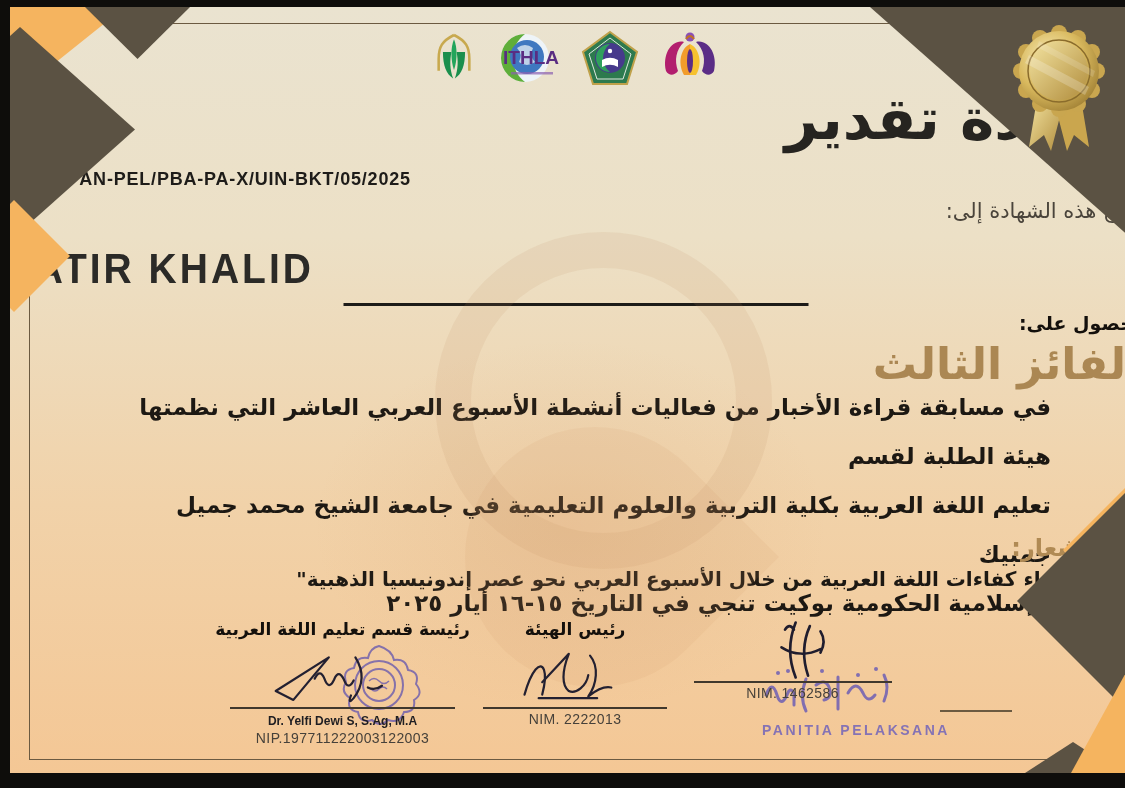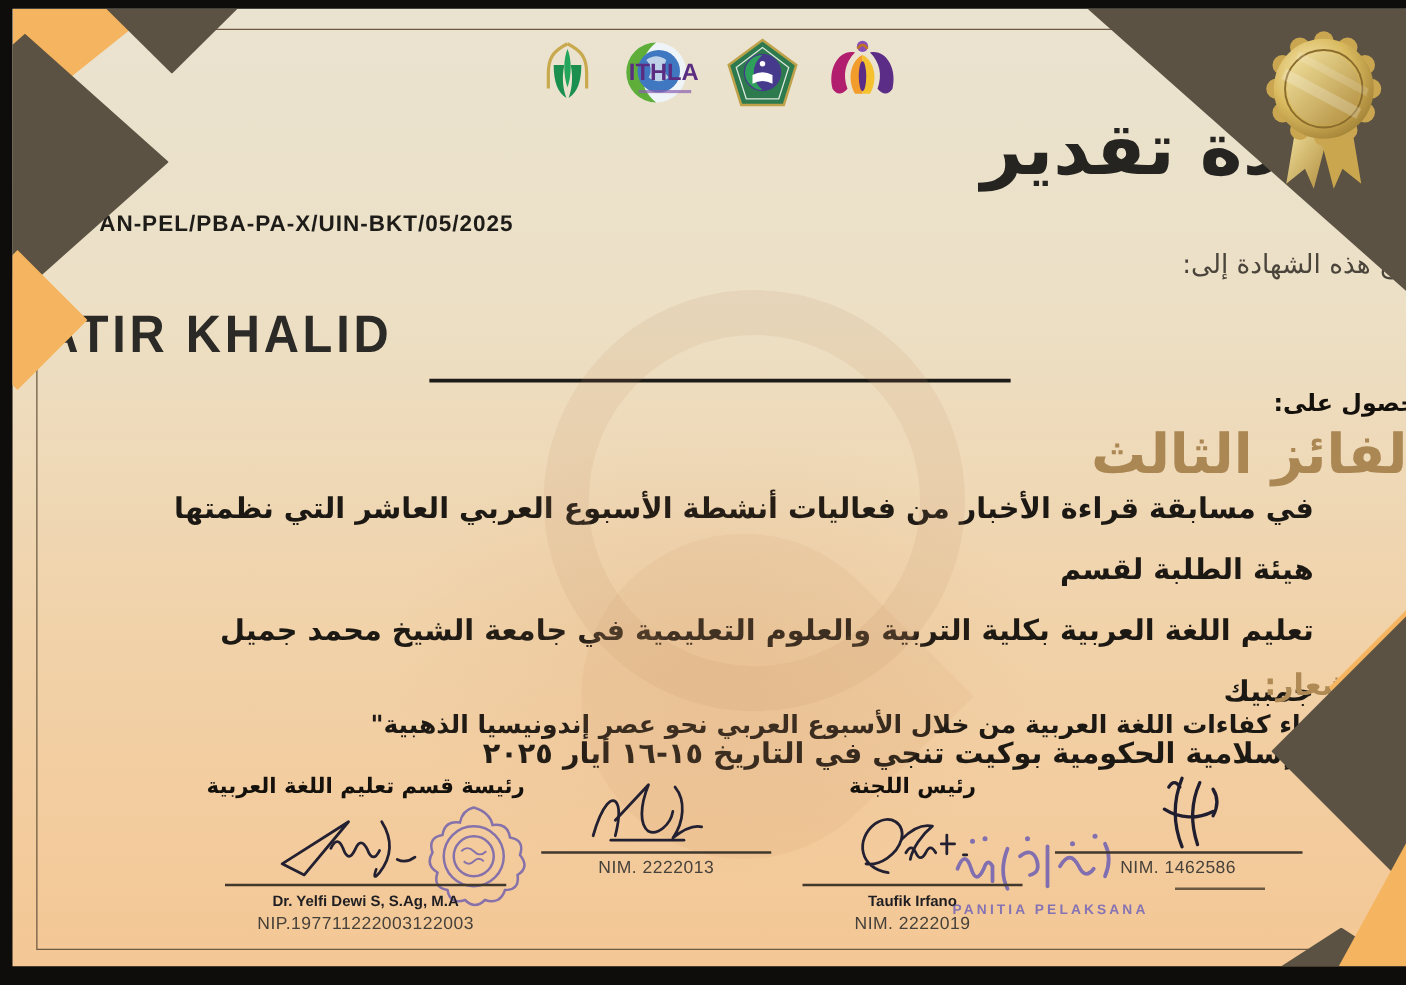--- a/index.html
+++ b/index.html
@@ -48,36 +48,36 @@
   .award{position:absolute;left:0;right:0;top:331px;font-size:44px;font-weight:bold;
           color:#ab8753;direction:rtl;}
   .body-text{position:absolute;left:90px;right:90px;top:376px;font-size:23px;font-weight:bold;
           color:#1c1813;direction:rtl;line-height:49px;}
   .slogan-label{position:absolute;left:0;right:0;top:527px;font-size:24px;font-weight:bold;
           color:#b08a54;direction:rtl;}
   .slogan{position:absolute;left:60px;right:60px;top:560px;font-size:20px;font-weight:bold;
           color:#1c1813;direction:rtl;}
   
   .sigs{position:absolute;left:55px;top:612px;width:990px;display:flex;
-        justify-content:flex-end;z-index:5;}
+        justify-content:center;z-index:5;}
   .sig-col{text-align:center;position:relative;}
   .c1{width:255px;}.c2{width:210px;}.c3{width:200px;}.c4{width:225px;}
   .sig-title{font-size:17px;font-weight:bold;color:#14100c;direction:rtl;height:26px;}
   .sig-pad{height:62px;position:relative;}
   .sig-pad svg{position:absolute;left:50%;top:0;transform:translateX(-50%);}
   .sig-line{width:88%;height:2px;background:#40382d;margin:0 auto;}
   .sig-name{margin-top:5px;font-family:"Liberation Sans",sans-serif;font-size:12px;
         font-weight:bold;color:#1f1e22;position:relative;z-index:2;}
   .sig-id{margin-top:2px;font-family:"Liberation Sans",sans-serif;font-size:14px;
         color:#46413a;letter-spacing:.4px;}
   
   .stamp1{position:absolute;left:323px;top:634px;z-index:4;opacity:.8;}
   .stamp2{position:absolute;left:748px;top:650px;z-index:1;opacity:.85;}
   .stamp2-text{position:absolute;left:752px;top:715px;z-index:3;font-family:"Liberation Sans",sans-serif;
-        font-size:11px;font-weight:bold;letter-spacing:2.5px;color:#7a6ab8;opacity:.9;text-align:right;}
+        font-size:14px;font-weight:bold;letter-spacing:2.5px;color:#7a6ab8;opacity:.9;text-align:right;}
   .medal{position:absolute;right:22px;top:12px;z-index:3;}
 </style>
 </head>
 <body>
 
 <div id="cert">
 
   <div class="inner-frame"></div>
 
   <div class="dec wm1"></div>
@@ -222,51 +222,35 @@
             <path d="M118 48 q8 4 16 -2"></path>
           </g>
         </svg>
       </div>
       <div class="sig-line"></div>
       <div class="sig-name">Dr. Yelfi Dewi S, S.Ag, M.A</div>
       <div class="sig-id">NIP.197711222003122003</div>
     </div>
 
     <div class="sig-col c2">
+      <div class="sig-title">رئيس الهيئة</div>
       <div class="sig-pad">
         <svg width="150" height="62" viewBox="0 0 150 70">
           <g fill="none" stroke="#232031" stroke-width="2.5" stroke-linecap="round" stroke-linejoin="round">
             <path d="M18 56 C26 28 36 18 40 28 C43 36 40 48 38 56"></path>
             <path d="M38 42 L68 10 C60 30 60 46 68 52 C76 56 88 46 90 34"></path>
             <path d="M92 12 C102 24 100 44 90 58 C100 50 108 46 116 48"></path>
             <path d="M34 60 H100"></path>
           </g>
         </svg>
       </div>
       <div class="sig-line"></div>
       <div class="sig-id">NIM. 2222013</div>
     </div>
 
-    <div class="sig-col c3">
-      <div class="sig-title">رئيس اللجنة</div>
-      <div class="sig-pad">
-        <svg width="140" height="62" viewBox="0 0 140 70">
-          <g fill="none" stroke="#232031" stroke-width="2.5" stroke-linecap="round" stroke-linejoin="round">
-            <path d="M48 60 C22 56 18 30 36 16 C50 6 64 16 60 30 C56 44 40 54 28 52"></path>
-            <path d="M60 30 C70 20 80 16 88 18 C78 26 70 38 68 48"></path>
-            <path d="M64 42 q5 -9 9 0 q4 9 9 0 q4 -9 9 0"></path>
-            <path d="M96 34 h12 M101 26 v17"></path>
-            <path d="M116 44 h3"></path>
-          </g>
-        </svg>
-      </div>
-      <div class="sig-line"></div>
-      <div class="sig-name">Taufik Irfano</div>
-      <div class="sig-id">NIM. 2222019</div>
-    </div>
 
     <div class="sig-col c4">
       <div class="sig-pad">
         <svg width="150" height="62" viewBox="0 0 150 70">
           <g fill="none" stroke="#201d2e" stroke-width="3" stroke-linecap="round" stroke-linejoin="round">
             <path d="M78 4 C70 24 70 46 78 66"></path>
             <path d="M94 8 C86 26 86 46 92 64"></path>
             <path d="M62 32 C76 41 92 41 106 34"></path>
             <path d="M106 14 q7 11 0 24"></path>
             <path d="M66 12 q5 -8 10 0"></path>

